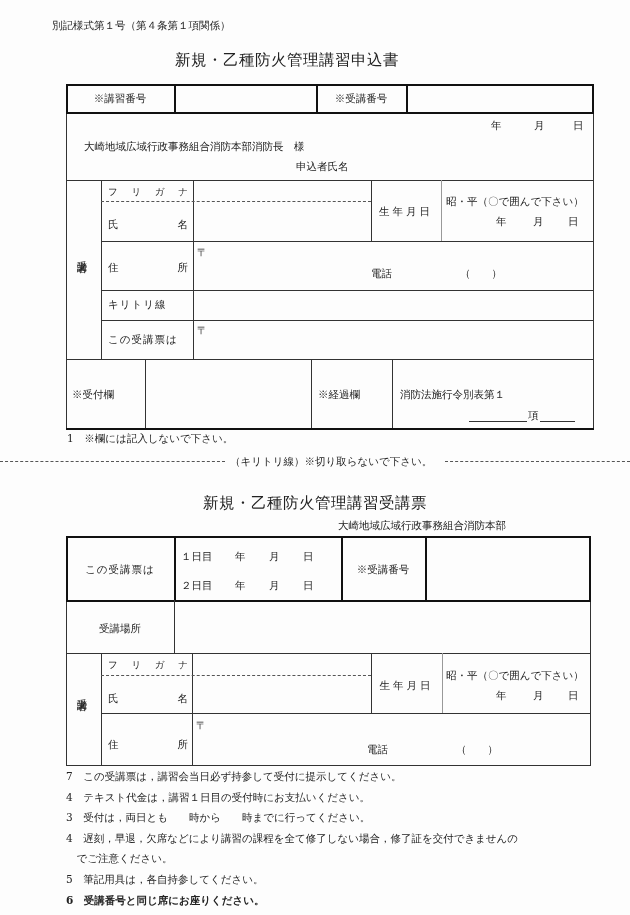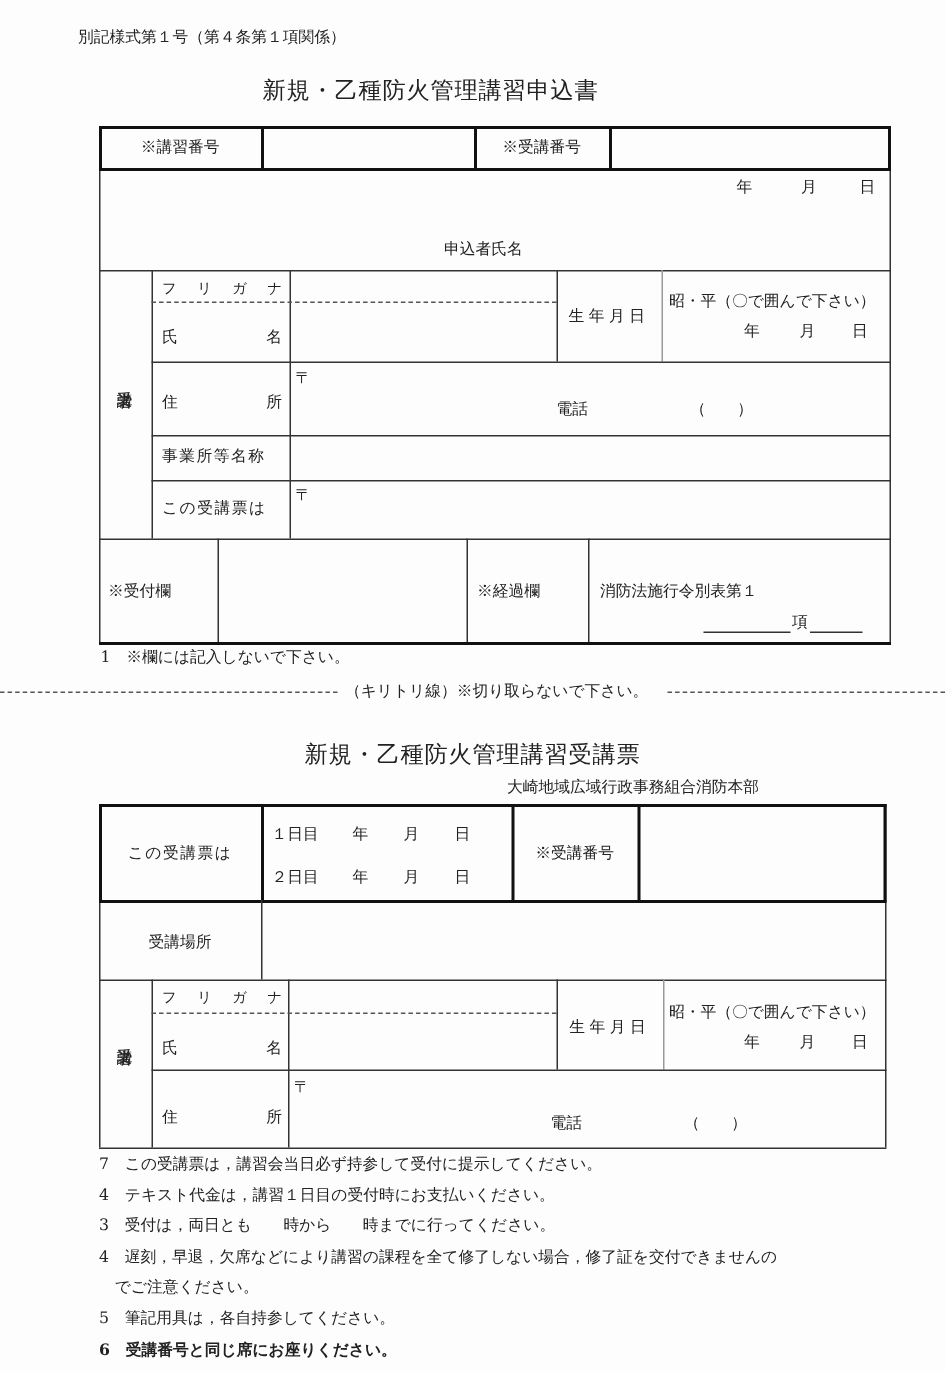--- a/index.html
+++ b/index.html
@@ -37,20 +37,21 @@
   <div class="vline thick" style="left:406px;top:84px;height:29px;"></div>
 
   <div class="t" style="left:66px;width:108px;text-align:center;top:93px;">※講習番号</div>
   <div class="abs" style="left:176px;top:86px;width:139px;height:25px;"></div>
   <div class="t" style="left:316px;width:90px;text-align:center;top:93px;">※受講番号</div>
   <div class="abs" style="left:408px;top:86px;width:184px;height:25px;"></div>
 
   <div class="t" style="left:491px;top:120px;">年</div>
   <div class="t" style="left:534px;top:120px;">月</div>
   <div class="t" style="left:573px;top:120px;">日</div>
+  <div class="t" style="left:84px;top:141px;">大崎地域広域行政事務組合消防本部消防長　様</div>
   <div class="t" style="left:296px;top:161px;">申込者氏名</div>
   <div class="abs" style="left:350px;top:155px;width:240px;height:22px;"></div>
 
   <div class="hline" style="left:66px;top:180px;width:528px;"></div>
 
   <div class="vline" style="left:101px;top:180px;height:179px;"></div>
   <div class="vline" style="left:193px;top:180px;height:179px;"></div>
   <div class="t vert" style="left:77px;top:252px;">受講者</div>
 
   <div class="abs spread small" style="left:108px;width:80px;top:186px;">
@@ -80,21 +81,21 @@
     <span>住</span>
       <span>所</span>
   </div>
   <div class="t" style="left:197px;top:247px;">〒</div>
   <div class="abs" style="left:210px;top:244px;width:380px;height:44px;"></div>
   <div class="t" style="left:371px;top:268px;">電話</div>
   <div class="t" style="left:460px;top:268px;">（　　）</div>
 
   <div class="hline" style="left:101px;top:290px;width:493px;"></div>
 
-  <div class="t" style="left:108px;top:299px;letter-spacing:1px;">事業所等名称</div>
+  <div class="t" style="left:108px;top:299px;letter-spacing:1px;">キリトリ線</div>
   <div class="abs" style="left:195px;top:292px;width:396px;height:27px;"></div>
 
   <div class="hline" style="left:101px;top:320px;width:493px;"></div>
 
   <div class="t" style="left:108px;top:334px;letter-spacing:1px;">この受講票は</div>
   <div class="t" style="left:197px;top:325px;">〒</div>
   <div class="abs" style="left:210px;top:322px;width:380px;height:36px;"></div>
 
   <div class="hline" style="left:66px;top:359px;width:528px;"></div>
 

